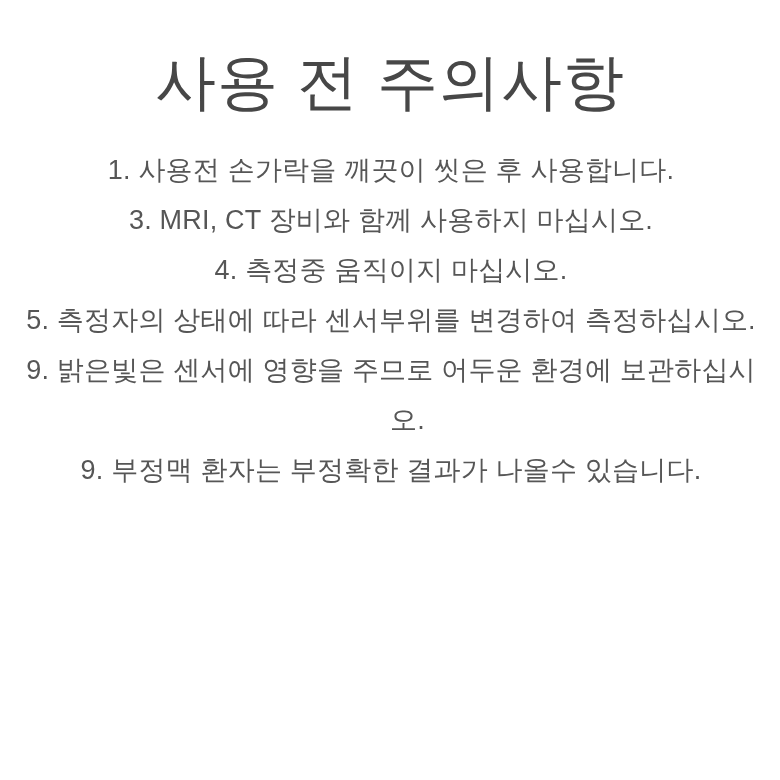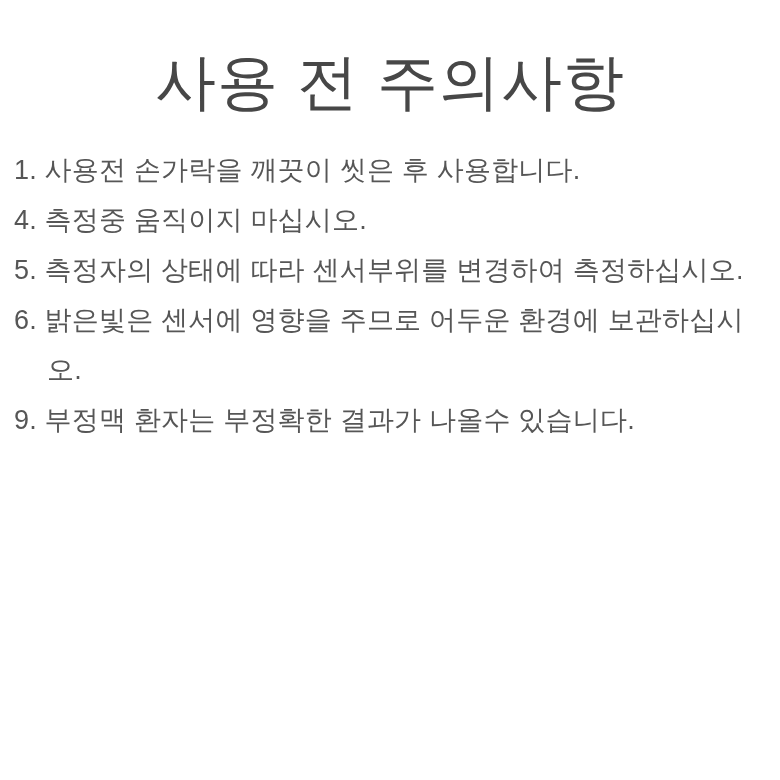--- a/index.html
+++ b/index.html
@@ -32,28 +32,30 @@
   }
   .precautions-list li {
     font-size: 27px;
     line-height: 50px;
     color: #565656;
     letter-spacing: 0.2px;
     
     padding-left: 33px;
     text-indent: -33px;
     white-space: pre-line;
+    text-align: center;
   }
 </style>
 </head>
 <body>
 
 <div class="page">
   <h1 class="page-title">사용 전 주의사항</h1>
 
   <ol class="precautions-list">
     <li>1. 사용전 손가락을 깨끗이 씻은 후 사용합니다.</li>
+    <li>3. MRI, CT 장비와 함께 사용하지 마십시오.</li>
     <li>4. 측정중 움직이지 마십시오.</li>
     <li>5. 측정자의 상태에 따라 센서부위를 변경하여 측정하십시오.</li>
-    <li>6. 밝은빛은 센서에 영향을 주므로 어두운 환경에 보관하십시오.</li>
+    <li>9. 밝은빛은 센서에 영향을 주므로 어두운 환경에 보관하십시오.</li>
     <li>9. 부정맥 환자는 부정확한 결과가 나올수 있습니다.</li>
   </ol>
 </div>
 
 </body></html>

